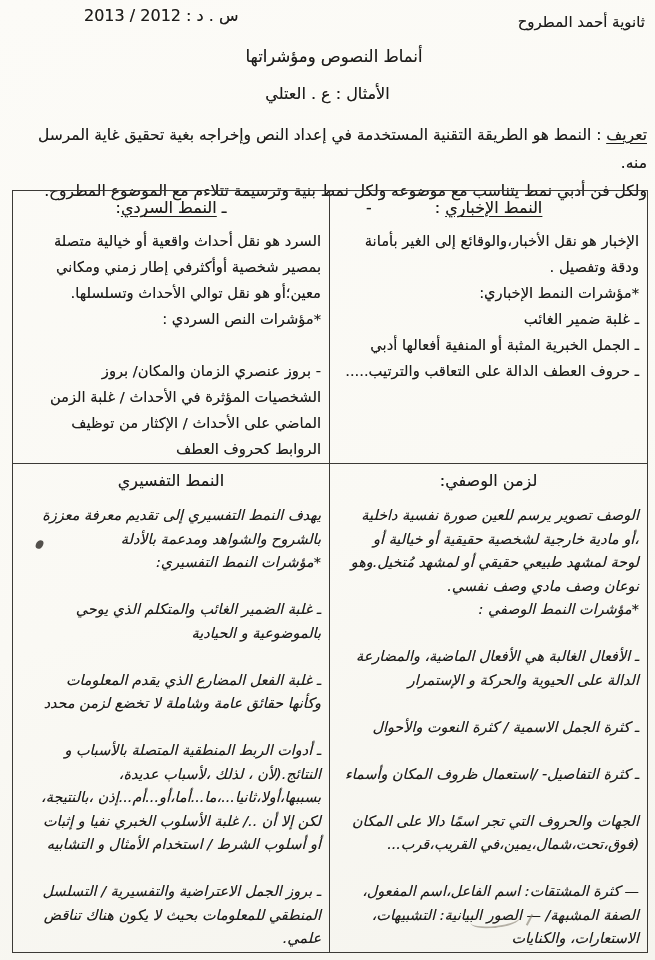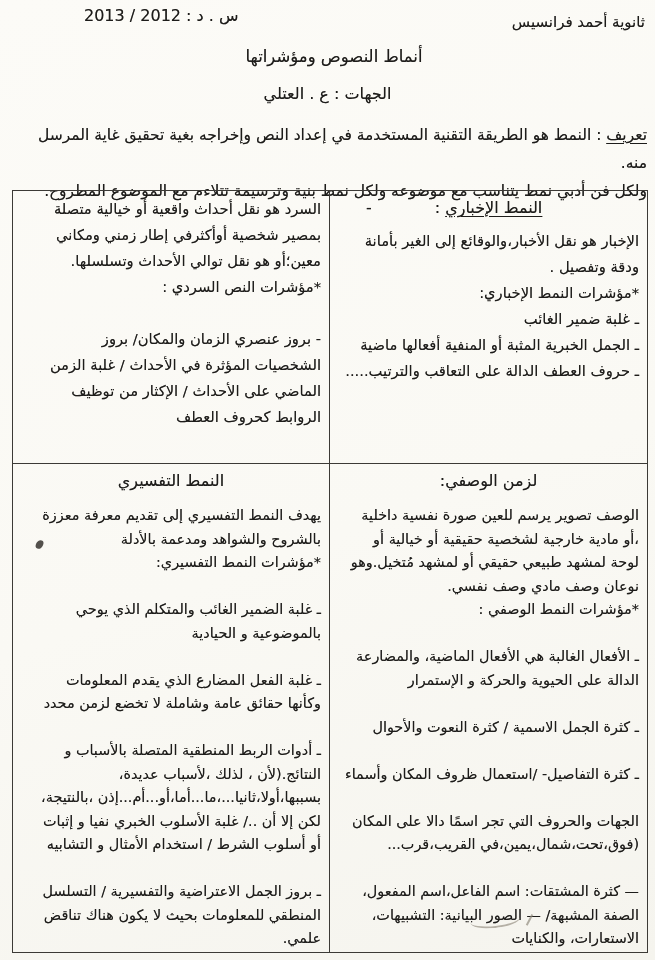--- a/index.html
+++ b/index.html
@@ -41,21 +41,21 @@
   
   .cell.phys-left { border-right:1.4px solid #3c3a36; }
   .cell.row2 { border-top:1.4px solid #3c3a36; }
 
   .cell-head { position:relative; text-align:center; font-size:16px; height:30px; margin-top:2px; }
   .head-dash { position:absolute; left:28px; top:0; }
   .cell-body {
     font-size:14.7px; line-height:26px;
     white-space:pre-line; text-align:right; 
   }
-  .row2 .cell-body { font-size:14.4px; line-height:23.5px; margin-top:3px; }
+  .row2 .cell-body { font-size:14.4px; line-height:23.5px; margin-top:3px;font-style:italic; }
 
   
   .ink-blob {
     position:absolute; left:36px; top:540px; width:7px; height:9px;
     background:#35322e; border-radius:60% 40% 55% 45%;
     transform:rotate(20deg); opacity:.85;
   }
   .pencil-scribble {
     position:absolute; left:470px; top:912px; width:50px; height:14px;
     border-bottom:2px solid #a09a8e; border-radius:50%;
@@ -64,47 +64,50 @@
   .pencil-tick {
     position:absolute; left:528px; top:916px; width:9px; height:12px;
     border-left:2px solid #938d80; transform:rotate(28deg); opacity:.7;
   }
 </style>
 </head>
 <body>
 
 <div class="page">
 
-  <div class="hdr-school">ثانوية أحمد فرانسيس</div>
+  <div class="hdr-school">ثانوية أحمد المطروح</div>
   <div class="hdr-year">س . د : 2012 / 2013</div>
   <div class="hdr-title">أنماط النصوص ومؤشراتها</div>
-  <div class="hdr-teacher">الجهات : ع . العتلي</div>
+  <div class="hdr-teacher">الأمثال : ع . العتلي</div>
 
   <div class="definition">
     <div><span class="underline">تعريف</span><span> : النمط هو الطريقة التقنية المستخدمة في إعداد النص وإخراجه بغية تحقيق غاية المرسل منه.</span></div>
     <div>ولكل فن أدبي نمط يتناسب مع موضوعه ولكل نمط بنية وترسيمة تتلاءم مع الموضوع المطروح.</div>
   </div>
 
   <div class="types-table">
 
     <div class="cell row1">
       <div class="cell-head">
         <span class="head-dash">-</span>
         <span class="underline">النمط الإخباري</span><span> :</span>
       </div>
       <div class="cell-body">الإخبار هو نقل الأخبار،والوقائع إلى الغير بأمانة
 ودقة وتفصيل .
 *مؤشرات النمط الإخباري:
 ـ غلبة ضمير الغائب
-ـ الجمل  الخبرية المثبة أو المنفية أفعالها ماضية
+ـ الجمل  الخبرية المثبة أو المنفية أفعالها أدبي
 ـ حروف العطف الدالة على التعاقب والترتيب.....</div>
 
     </div>
 
     <div class="cell row1 phys-left">
+      <div class="cell-head">
+        <span>ـ </span><span class="underline">النمط السردي</span><span>:</span>
+      </div>
       <div class="cell-body">السرد هو نقل أحداث واقعية أو خيالية متصلة
 بمصير شخصية أوأكثرفي إطار زمني ومكاني
 معين؛أو هو نقل توالي الأحداث  وتسلسلها.
 *مؤشرات النص السردي :
 
 - بروز عنصري الزمان والمكان/ بروز
 الشخصيات المؤثرة في الأحداث  / غلبة الزمن
 الماضي على الأحداث / الإكثار من توظيف
 الروابط  كحروف العطف</div>
     </div>

